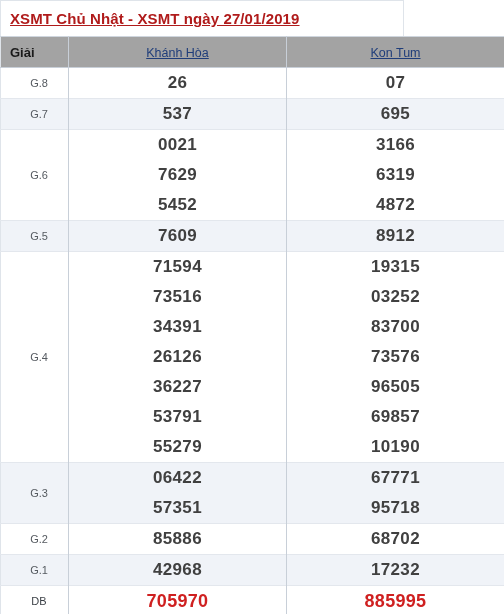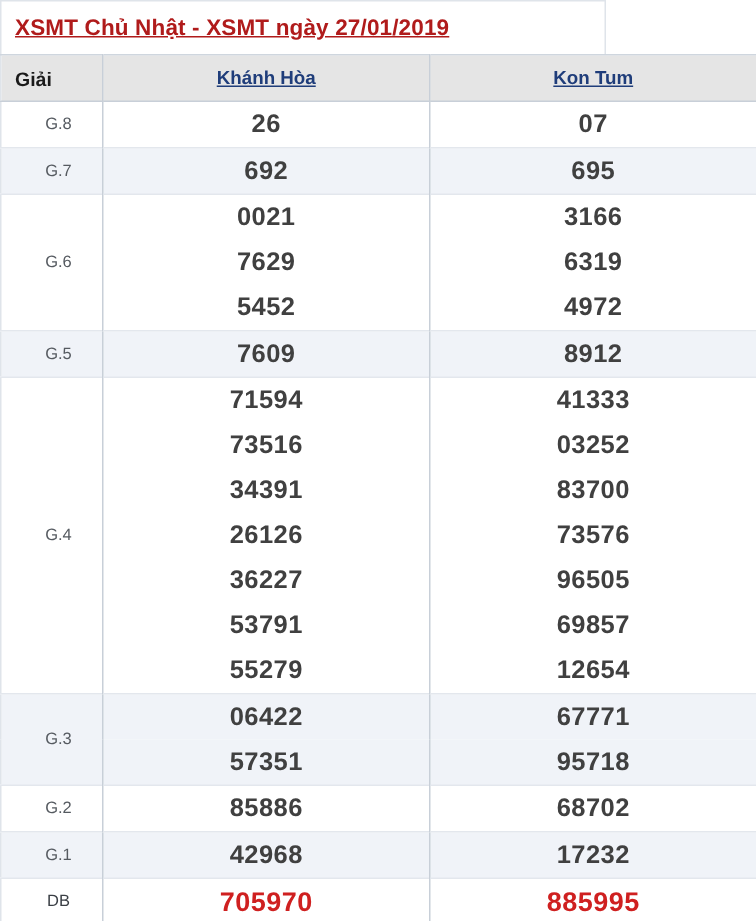--- a/index.html
+++ b/index.html
@@ -41,39 +41,39 @@
   table.result {
     border-collapse: collapse;
     width: 504px;
     table-layout: fixed;
     border: 1px solid #dfe4ea;
     border-top: 1px solid #cfd6de;
   }
   table.result col.c-prize { width: 68px; }
   table.result col.c-prov  { width: 218px; }
   thead th {
-    background: #e5e5e5;
+    background: #a3a3a3;
     height: 30px;
     border-right: 1px solid #c8cfd8;
     border-bottom: 1px solid #c8cfd8;
     padding: 0;
     vertical-align: middle;
   }
   thead th:last-child { border-right: none; }
   th.prize-head {
     font-size: 13px;
     font-weight: bold;
     color: #1a1a1a;
     text-align: left;
     padding-left: 9px;
   }
   .prov-link {
     color: #1f3d7a;
     font-size: 12.5px;
-    font-weight: bold;
+    font-weight: normal;
     text-decoration: underline;
     cursor: pointer;
   }
   tbody tr { background: #ffffff; }
   tbody tr.shaded { background: #f0f3f8; }
   tbody td {
     border-right: 1px solid #c8cfd8;
     padding: 0;
     vertical-align: middle;
     height: 30px;
@@ -128,45 +128,45 @@
       </tr>
     </thead>
     <tbody id="results-body">
         <tr class=" group-start">
           <td class="prize-cell">G.8</td>
           <td class="num">26</td>
           <td class="num">07</td>
         </tr>
         <tr class="shaded group-start">
           <td class="prize-cell">G.7</td>
-          <td class="num">692</td>
+          <td class="num">537</td>
           <td class="num">695</td>
         </tr>
         <tr class=" group-start">
           <td class="prize-cell" rowspan="3">G.6</td>
           <td class="num">0021</td>
           <td class="num">3166</td>
         </tr>
         <tr>
           <td class="num">7629</td>
           <td class="num">6319</td>
         </tr>
         <tr>
           <td class="num">5452</td>
-          <td class="num">4972</td>
+          <td class="num">4872</td>
         </tr>
         <tr class="shaded group-start">
           <td class="prize-cell">G.5</td>
           <td class="num">7609</td>
           <td class="num">8912</td>
         </tr>
         <tr class=" group-start">
           <td class="prize-cell" rowspan="7">G.4</td>
           <td class="num">71594</td>
-          <td class="num">41333</td>
+          <td class="num">19315</td>
         </tr>
         <tr>
           <td class="num">73516</td>
           <td class="num">03252</td>
         </tr>
         <tr>
           <td class="num">34391</td>
           <td class="num">83700</td>
         </tr>
         <tr>
@@ -176,21 +176,21 @@
         <tr>
           <td class="num">36227</td>
           <td class="num">96505</td>
         </tr>
         <tr>
           <td class="num">53791</td>
           <td class="num">69857</td>
         </tr>
         <tr>
           <td class="num">55279</td>
-          <td class="num">12654</td>
+          <td class="num">10190</td>
         </tr>
         <tr class="shaded group-start">
           <td class="prize-cell" rowspan="2">G.3</td>
           <td class="num">06422</td>
           <td class="num">67771</td>
         </tr>
         <tr class="shaded">
           <td class="num">57351</td>
           <td class="num">95718</td>
         </tr>

